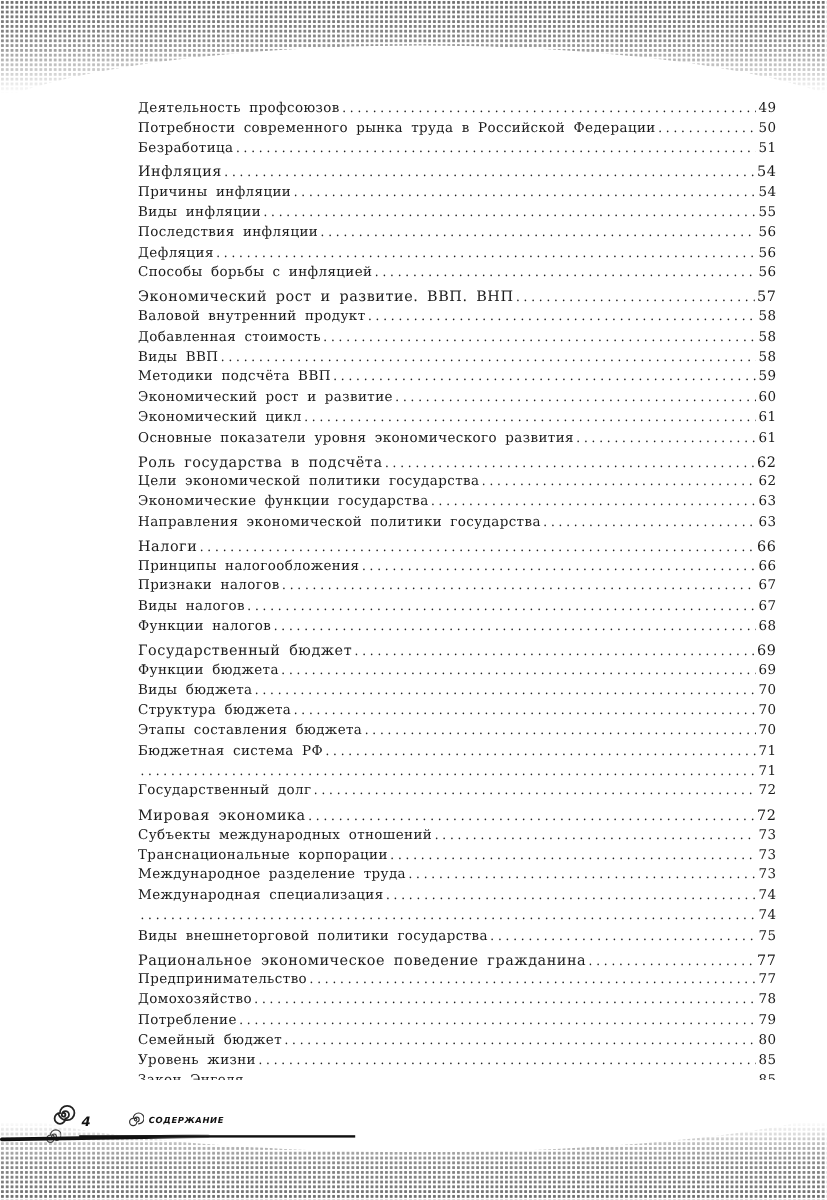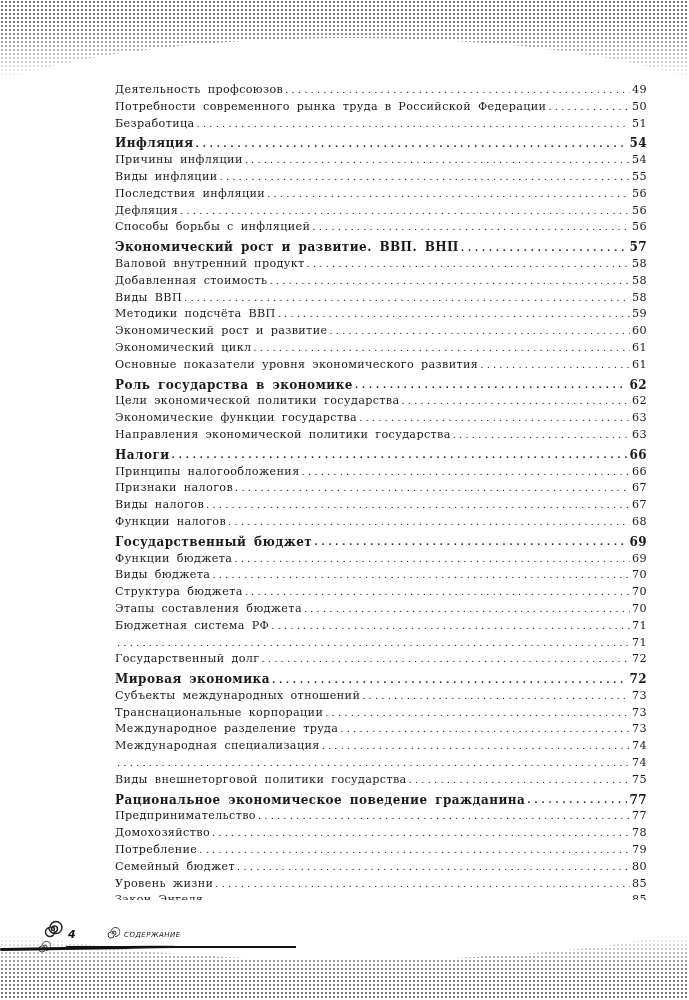--- a/index.html
+++ b/index.html
@@ -34,23 +34,22 @@
     .toc {
       position: absolute; left: 73px; top: 82px; width: 532px; margin-left: 42px;
     }
     .toc-row {
       display: flex; align-items: baseline;
       height: 16.8px; line-height: 16.8px;
       font-size: 11.2px; letter-spacing: 0.35px;
       white-space: nowrap;
     }
     .toc-row.heading {
-      font-weight: bold; font-size: 12px; letter-spacing: 0.45px;
+      font-weight: normal; font-size: 12px; letter-spacing: 0.45px;
       margin-top: 3px;
-      align-items: center;
     }
     .toc-row .label { flex: 0 0 auto; word-spacing: 3px; }
     .toc-row .leader {
       flex: 1 1 auto; overflow: hidden; margin: 0 2px;
       letter-spacing: 2.6px; color: #222;
     }
     .toc-row .leader::before {
       content: ". . . . . . . . . . . . . . . . . . . . . . . . . . . . . . . . . . . . . . . . . . . . . . . . . . . . . . . . . . . . . . . . . . . . . . . . . . . . . . . . . . . . . . . . . . . . . . . . . . . . . . . . . . . . . . . . . . . . . . . . . . . . . . . . . . . .";
       letter-spacing: 0;
       font-size: 10px;
@@ -62,21 +61,21 @@
     .spiral {
       position: absolute;
     }
     .footer-page-number {
       position: absolute; left: 68px; top: 18px;
       font-family: "DejaVu Sans", sans-serif; font-weight: bold; font-style: italic;
       font-size: 11px; color: #111;
     }
     .footer-title {
       position: absolute; left: 124px; top: 18px;
-      font-family: "DejaVu Sans", sans-serif; font-weight: normal; font-style: italic;
+      font-family: "DejaVu Sans", sans-serif; font-weight: bold; font-style: italic;
       font-size: 10px; letter-spacing: 0.5px; color: #111; text-transform: lowercase;
       font-variant: small-caps;
       text-align: right;
     }
     .footer-line-main {
       position: absolute; left: 66px; top: 36px; width: 230px; height: 1.5px; background: #111;
     }
     .footer-line-swoosh {
       position: absolute; left: 0; top: 38px; width: 175px; height: 3px;
       background: linear-gradient(to right, #111, #111 70%, rgba(17,17,17,0.2));
@@ -170,21 +169,21 @@
       <span class="label">Экономический цикл</span>
       <span class="leader"></span>
       <span class="page">61</span>
     </div>
     <div class="toc-row">
       <span class="label">Основные показатели уровня экономического развития</span>
       <span class="leader"></span>
       <span class="page">61</span>
     </div>
     <div class="toc-row heading">
-      <span class="label">Роль государства в экономике</span>
+      <span class="label">Роль государства в подсчёта</span>
       <span class="leader"></span>
       <span class="page">62</span>
     </div>
     <div class="toc-row">
       <span class="label">Цели экономической политики государства</span>
       <span class="leader"></span>
       <span class="page">62</span>
     </div>
     <div class="toc-row">
       <span class="label">Экономические функции государства</span>

